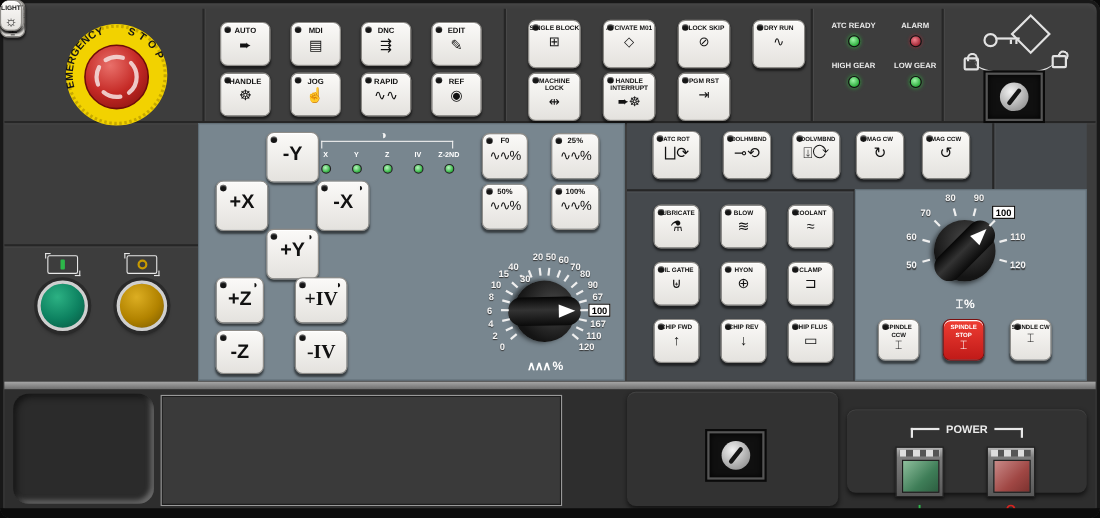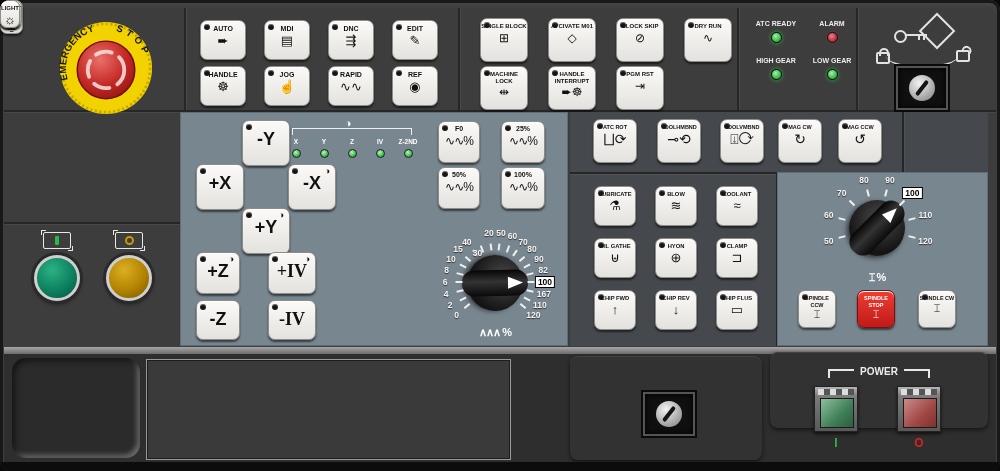--- a/index.html
+++ b/index.html
@@ -144,21 +144,21 @@
   .divider{position:absolute;left:4px;top:347px;width:992px;height:7px;background:linear-gradient(180deg,#a7a7a7,#6c6c6c);}
   .bottombg{position:absolute;left:4px;top:354px;width:992px;height:108px;background:#2e2e2e;}
   .tray{position:absolute;left:12px;top:358px;width:128px;height:100px;border-radius:14px;background:#2b2b2b;
         box-shadow:inset 3px 3px 6px #151515, inset -3px -3px 5px #6e6e6e;}
   .nameplate{position:absolute;left:147px;top:360px;width:363px;height:99px;background:#3a3a3a;
         box-shadow:0 0 0 1px #999, inset 0 0 0 1px #1d1d1d;}
   .subpanel{position:absolute;background:#323232;border-radius:8px;box-shadow:inset 0 1px 0 rgba(255,255,255,.08),0 2px 4px #151515;}
   .magjog{left:570px;top:356px;width:192px;height:104px;}
   .mj-label{position:absolute;left:0;right:0;top:16px;text-align:center;color:#ececec;font-size:10px;font-weight:bold;letter-spacing:1px;}
   .ks-mj{left:73px;top:36px;}
-  .powerp{left:770px;top:352px;width:218px;height:76px;}
+  .powerp{left:770px;top:372px;width:218px;height:76px;}
   .pwr-head{position:absolute;left:0;right:0;top:14px;display:flex;align-items:flex-start;justify-content:center;color:#ececec;font-size:10px;font-weight:bold;gap:6px;}
   .pbr{width:24px;height:7px;border-top:2px solid #e8e8e8;margin-top:3px;}
   .pbr.l{border-left:2px solid #e8e8e8;}
   .pbr.r{border-right:2px solid #e8e8e8;}
   .pwrbtn{position:absolute;width:44px;height:46px;background:linear-gradient(180deg,#b5b5b5,#7c7c7c 20%,#585858);
         border:1px solid #222;box-shadow:0 2px 3px #111;cursor:pointer;}
   .pwrbtn::before{content:"";position:absolute;left:3px;top:2px;right:3px;height:6px;
         background:repeating-linear-gradient(90deg,#ddd 0 6px,#555 6px 12px);}
   .pwrbtn i{position:absolute;left:5px;top:11px;width:32px;height:28px;border:1px solid #1a1a1a;}
   .pwr-on{left:44px;top:34px;}
@@ -492,21 +492,21 @@
         <span class="dlabel" style="left: 80.9567px; top: 25.3561px;">50</span>
         <i class="tick" style="left: 87.623px; top: 41.2856px; transform: translate(-50%, -50%) rotate(20.5263deg);"></i>
         <span class="dlabel" style="left: 92.5319px; top: 28.1744px;">60</span>
         <i class="tick" style="left: 95.2405px; top: 45.2288px; transform: translate(-50%, -50%) rotate(34.2105deg);"></i>
         <span class="dlabel" style="left: 103.112px; top: 33.6511px;">70</span>
         <i class="tick" style="left: 101.709px; top: 50.8622px; transform: translate(-50%, -50%) rotate(47.8947deg);"></i>
         <span class="dlabel" style="left: 112.096px; top: 41.4753px;">80</span>
         <i class="tick" style="left: 106.661px; top: 57.8659px; transform: translate(-50%, -50%) rotate(61.5789deg);"></i>
         <span class="dlabel" style="left: 118.974px; top: 51.2026px;">90</span>
         <i class="tick" style="left: 109.816px; top: 65.8423px; transform: translate(-50%, -50%) rotate(75.2632deg);"></i>
-        <span class="dlabel" style="left: 123.355px; top: 62.281px;">82</span>
+        <span class="dlabel" style="left: 123.355px; top: 62.281px;">67</span>
         <i class="tick" style="left: 110.994px; top: 74.3386px; transform: translate(-50%, -50%) rotate(88.9474deg);"></i>
         <span class="dlabel sel" style="left: 124.992px; top: 74.0815px;">100</span>
         <i class="tick" style="left: 110.129px; top: 82.8725px; transform: translate(-50%, -50%) rotate(102.632deg);"></i>
         <span class="dlabel" style="left: 123.79px; top: 85.9341px;">167</span>
         <i class="tick" style="left: 107.269px; top: 90.9595px; transform: translate(-50%, -50%) rotate(116.316deg);"></i>
         <span class="dlabel" style="left: 119.818px; top: 97.1659px;">110</span>
         <i class="tick" style="left: 102.578px; top: 98.1404px; transform: translate(-50%, -50%) rotate(130deg);"></i>
         <span class="dlabel" style="left: 113.302px; top: 107.139px;">120</span>
       </div>
   </div>

